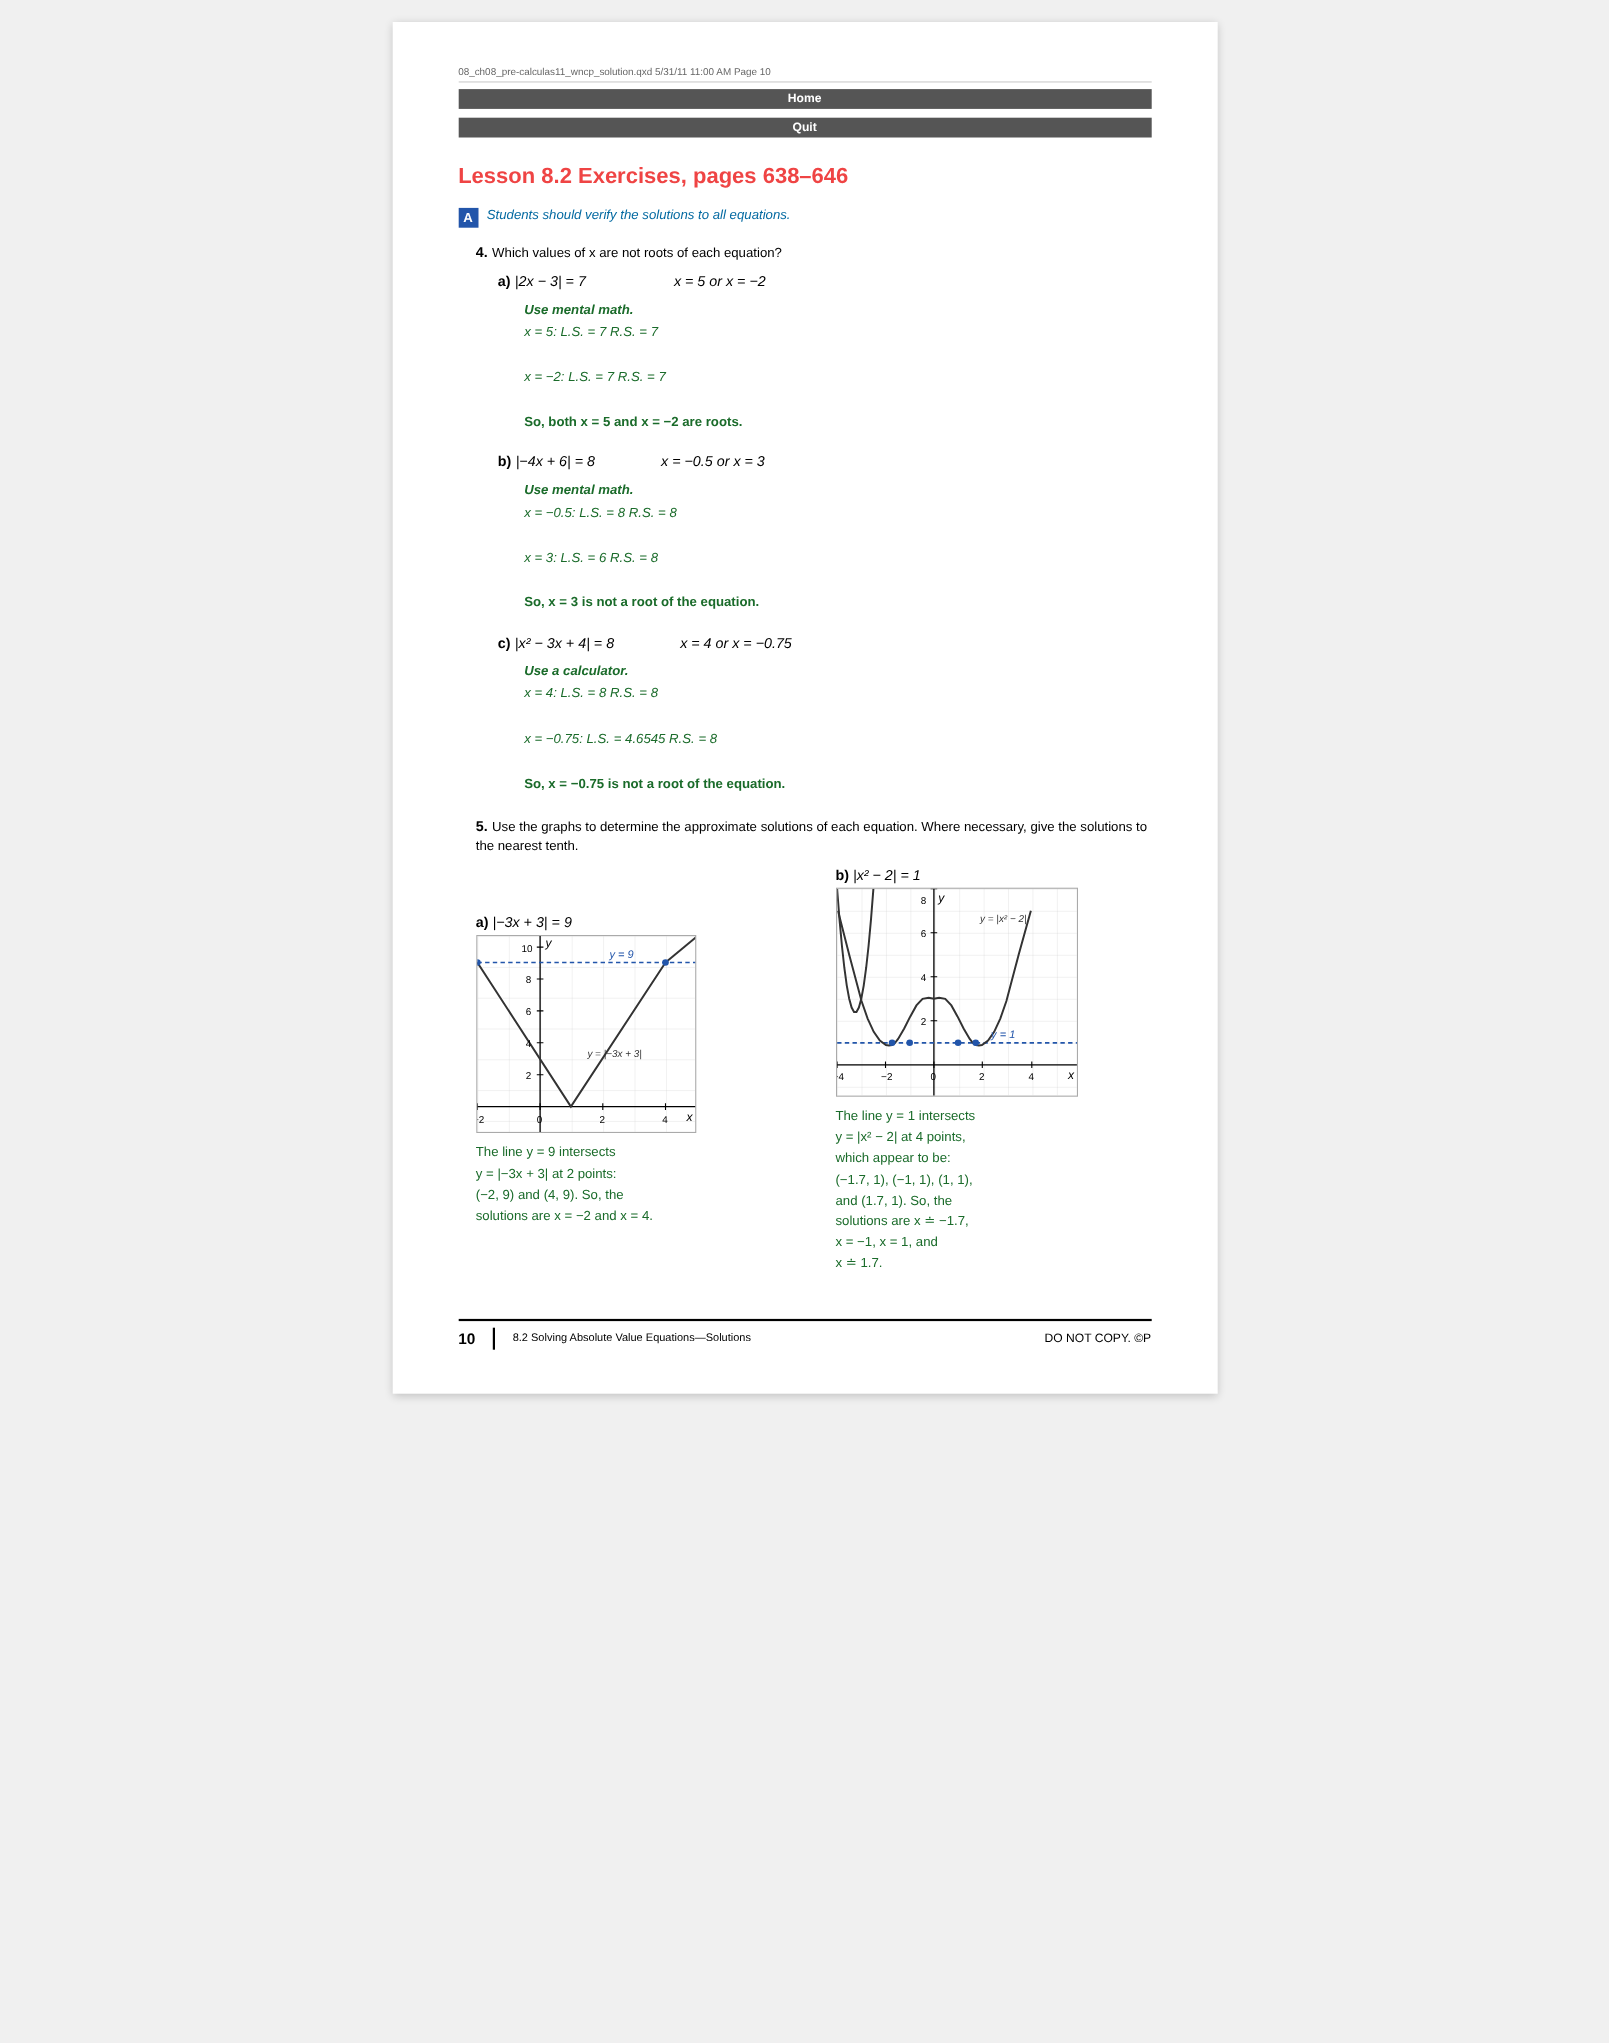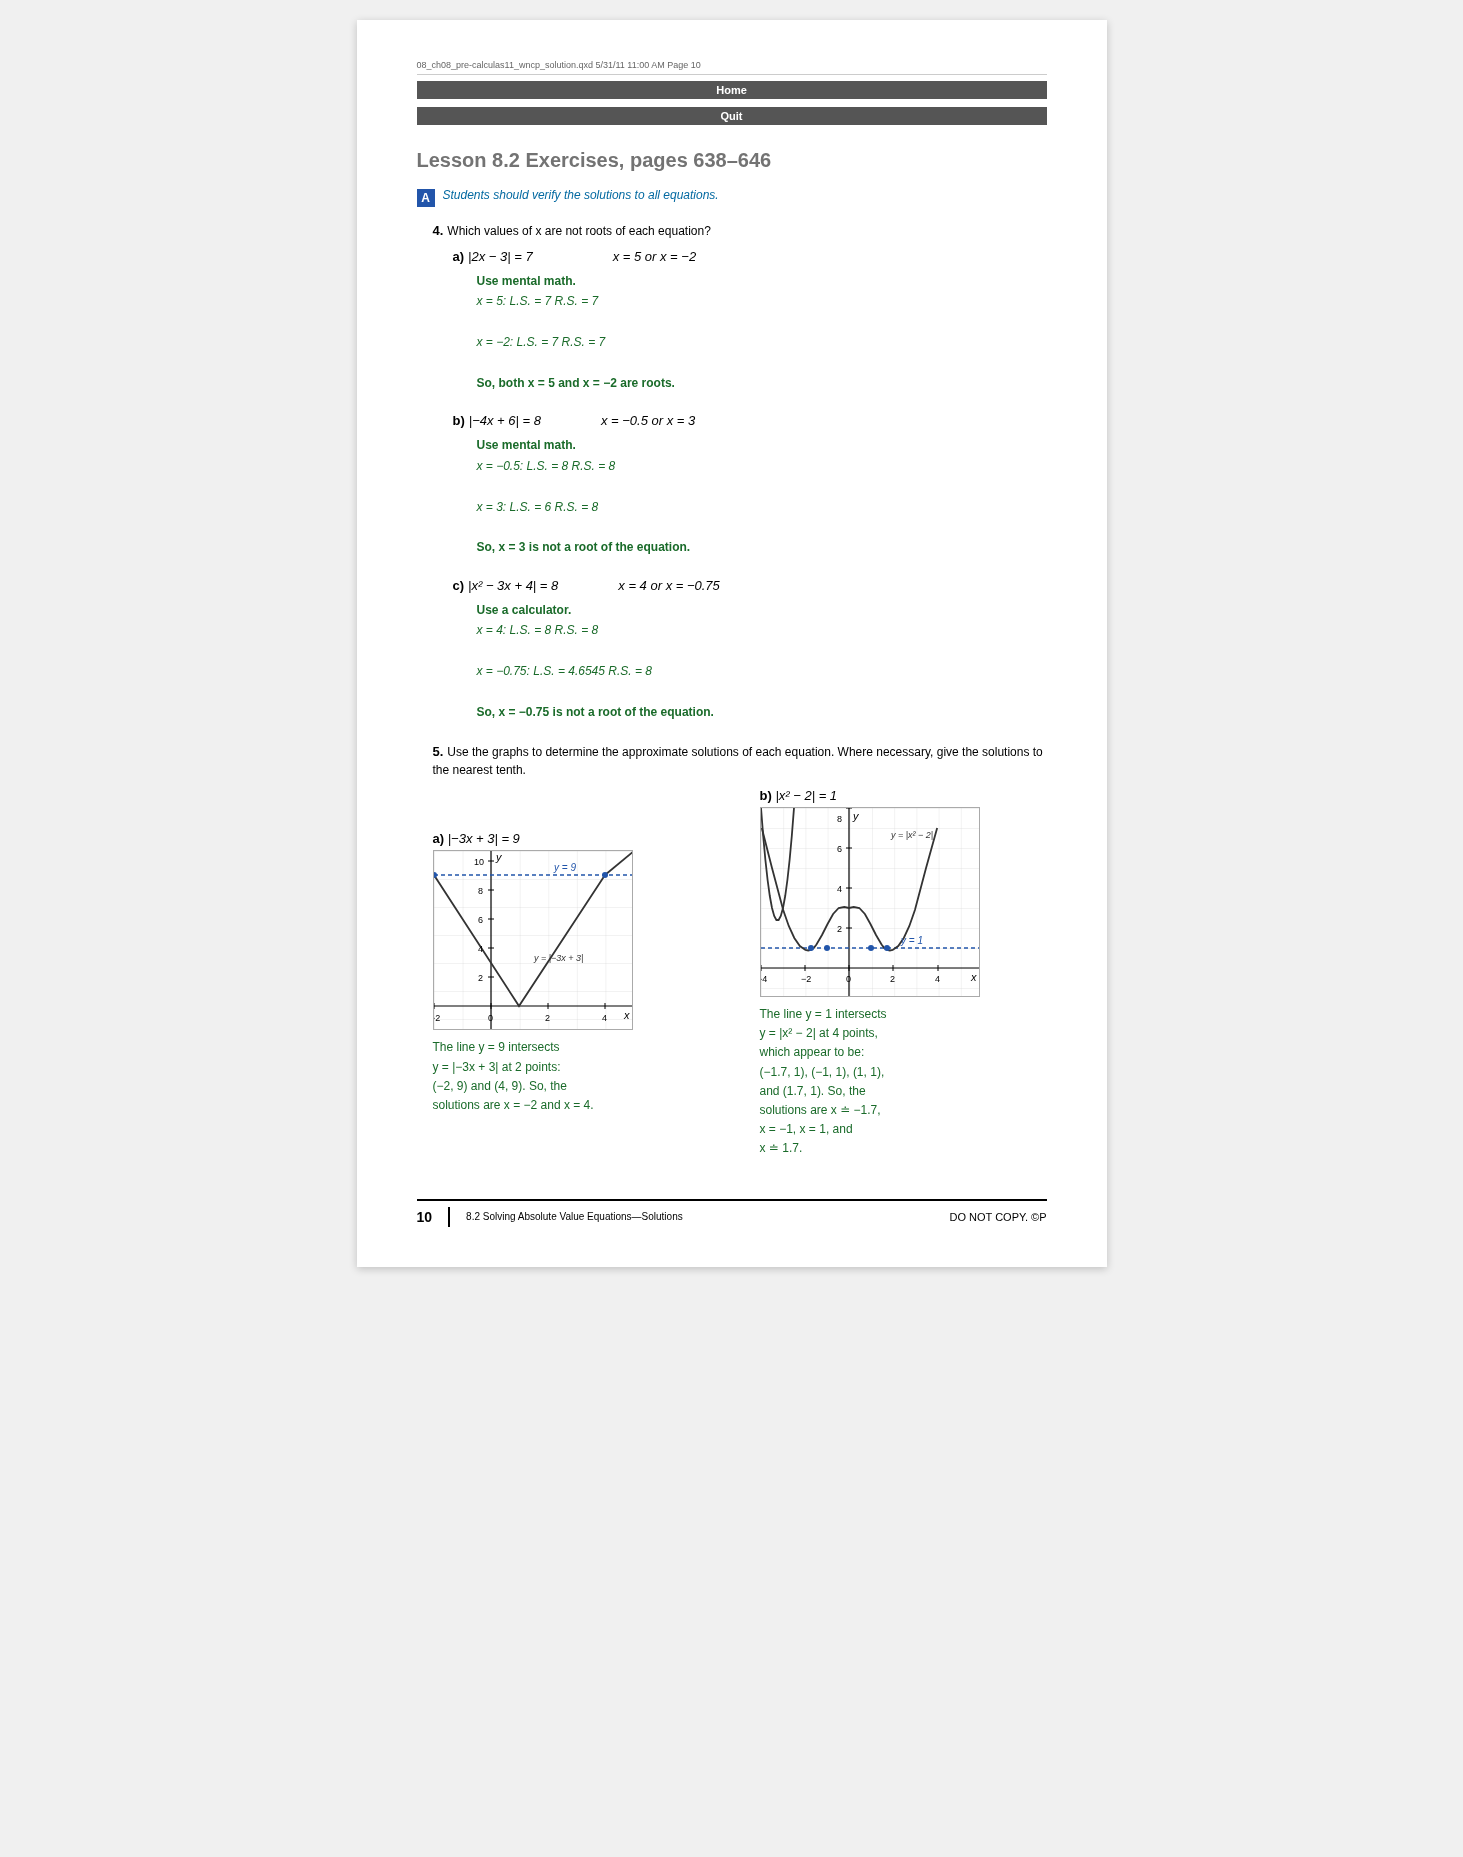--- a/index.html
+++ b/index.html
@@ -49,21 +49,21 @@
       border-bottom: 1px solid #ccc;
       padding-bottom: 4px;
     }
 
     
     .lesson-title {
       font-size: 20px;
       font-weight: bold;
       margin-bottom: 16px;
       font-family: Arial, sans-serif;
-      color: #737373;
+      color: #ef4444;
     }
 
     
     .section-a {
       display: flex;
       align-items: flex-start;
       gap: 8px;
       margin-bottom: 14px;
     }
     .badge-a {
@@ -127,20 +127,21 @@
     .solution-block {
       margin-left: 24px;
       margin-top: 6px;
       font-size: 12px;
       font-family: Arial, sans-serif;
       color: #1a6b2a;
       line-height: 1.7;
     }
     .solution-label {
       font-weight: bold;
+      font-style: italic;
     }
     .solution-line { display: block; }
     .solution-bold { font-weight: bold; }
 
     
     .math { font-style: italic; }
 
     
     .graphs-row {
       display: flex;

